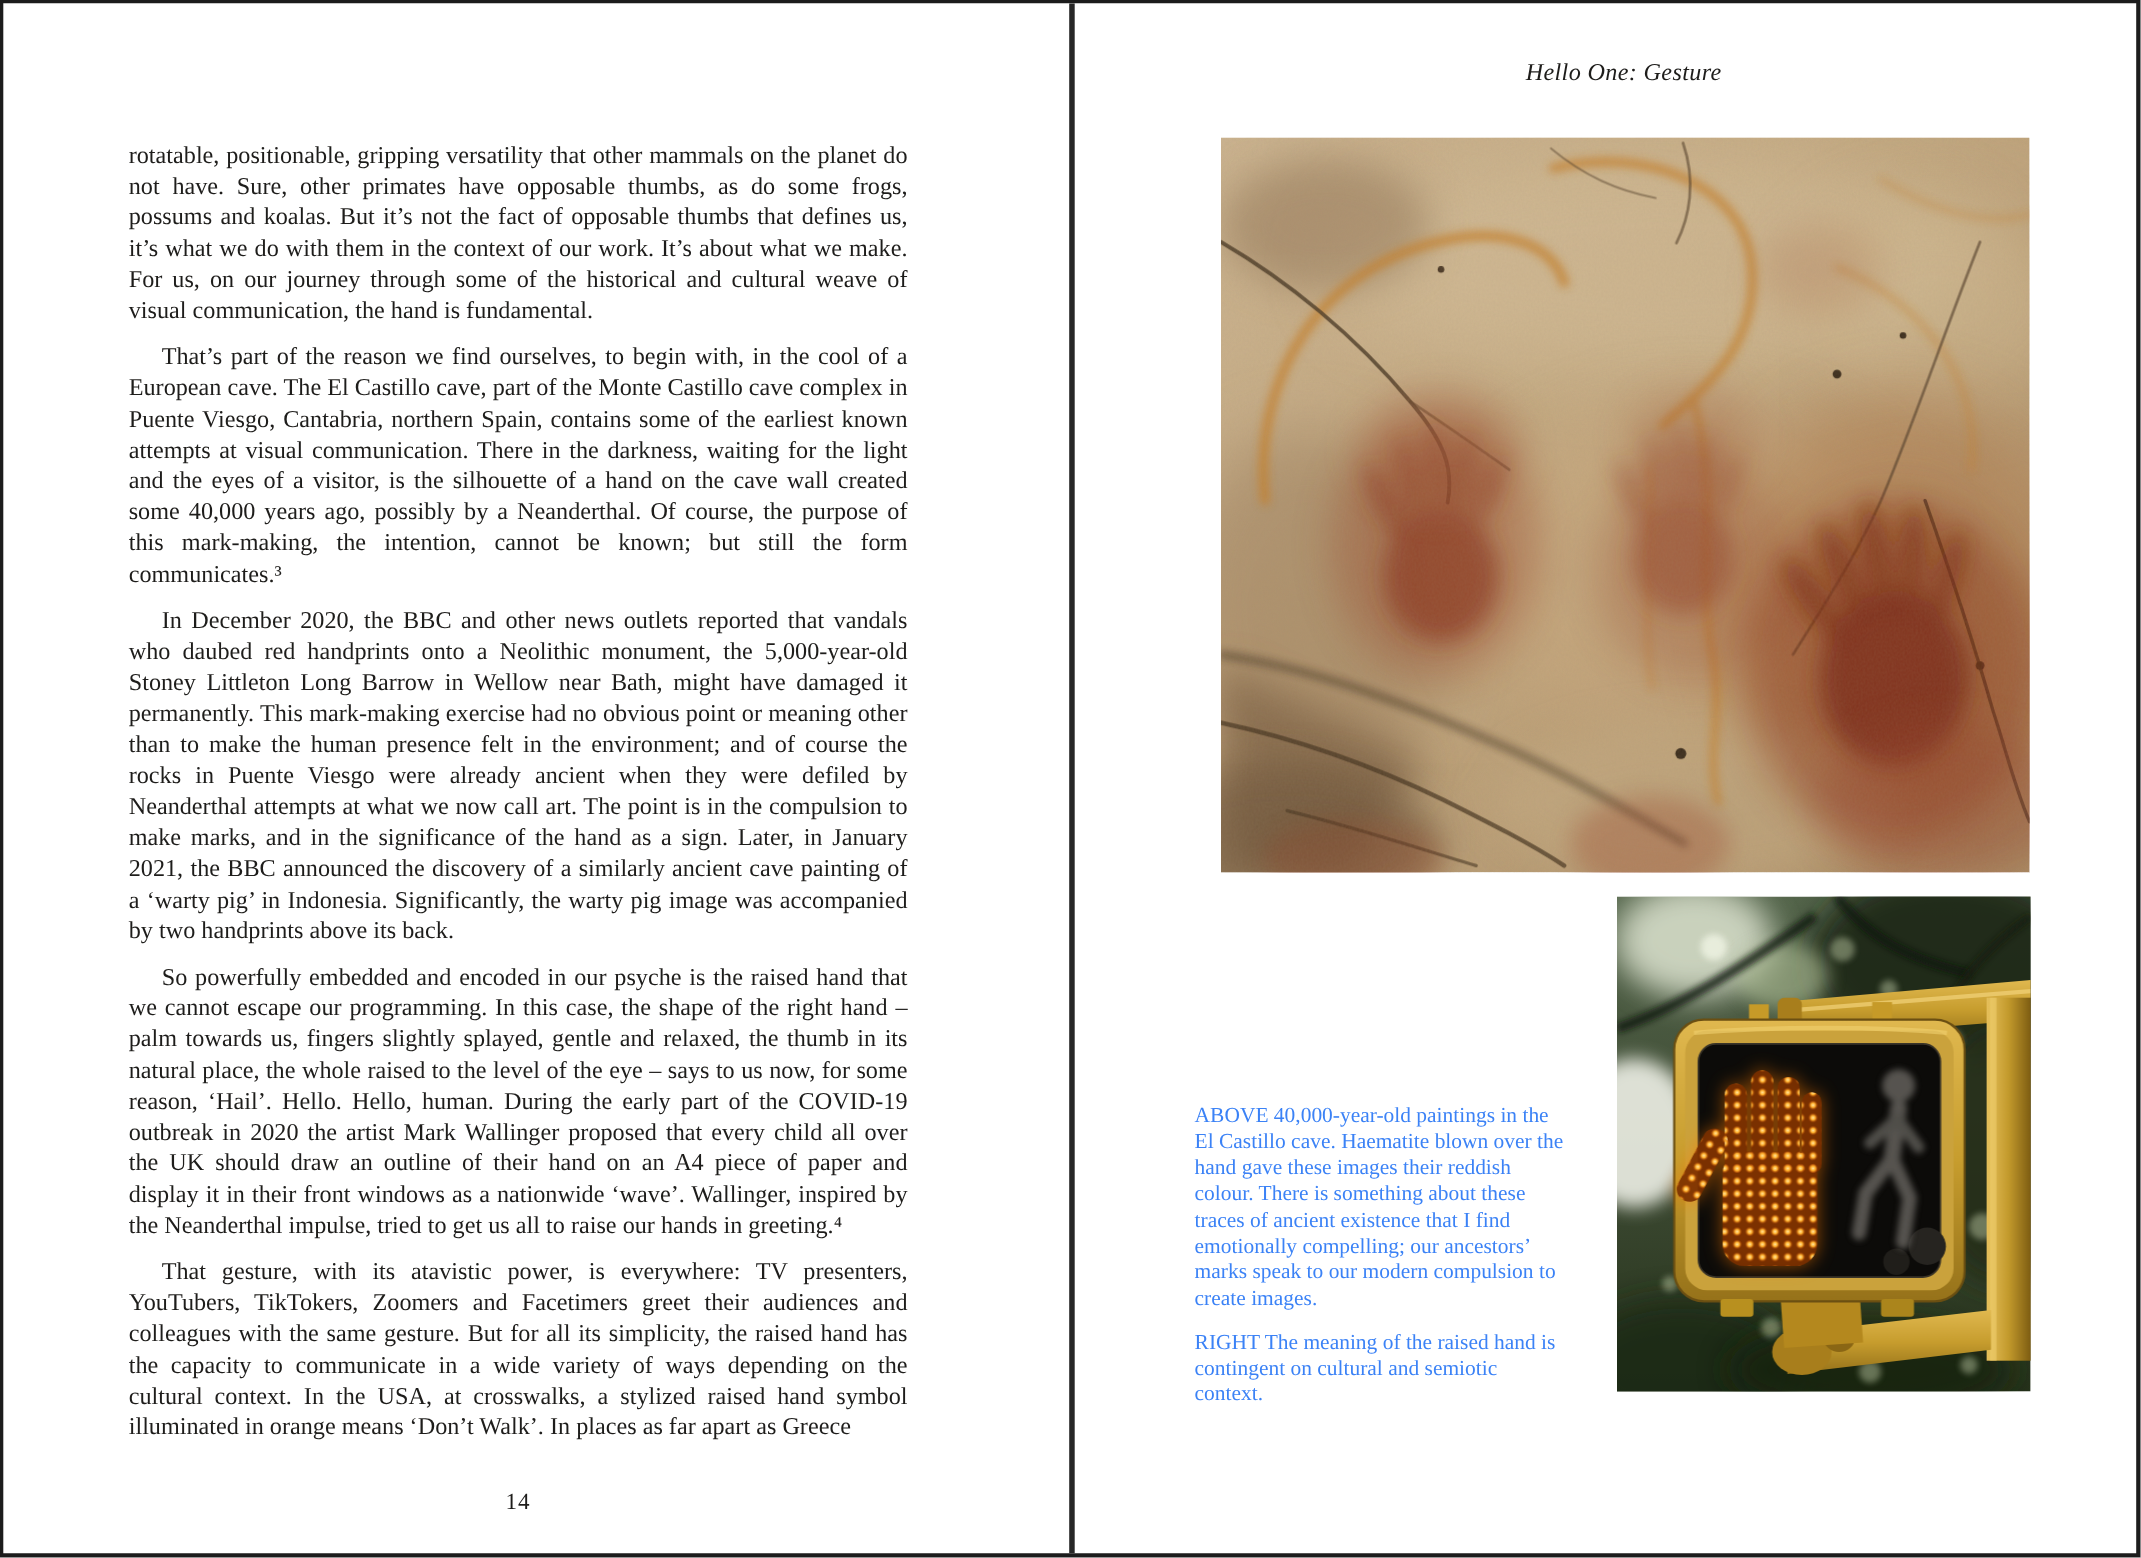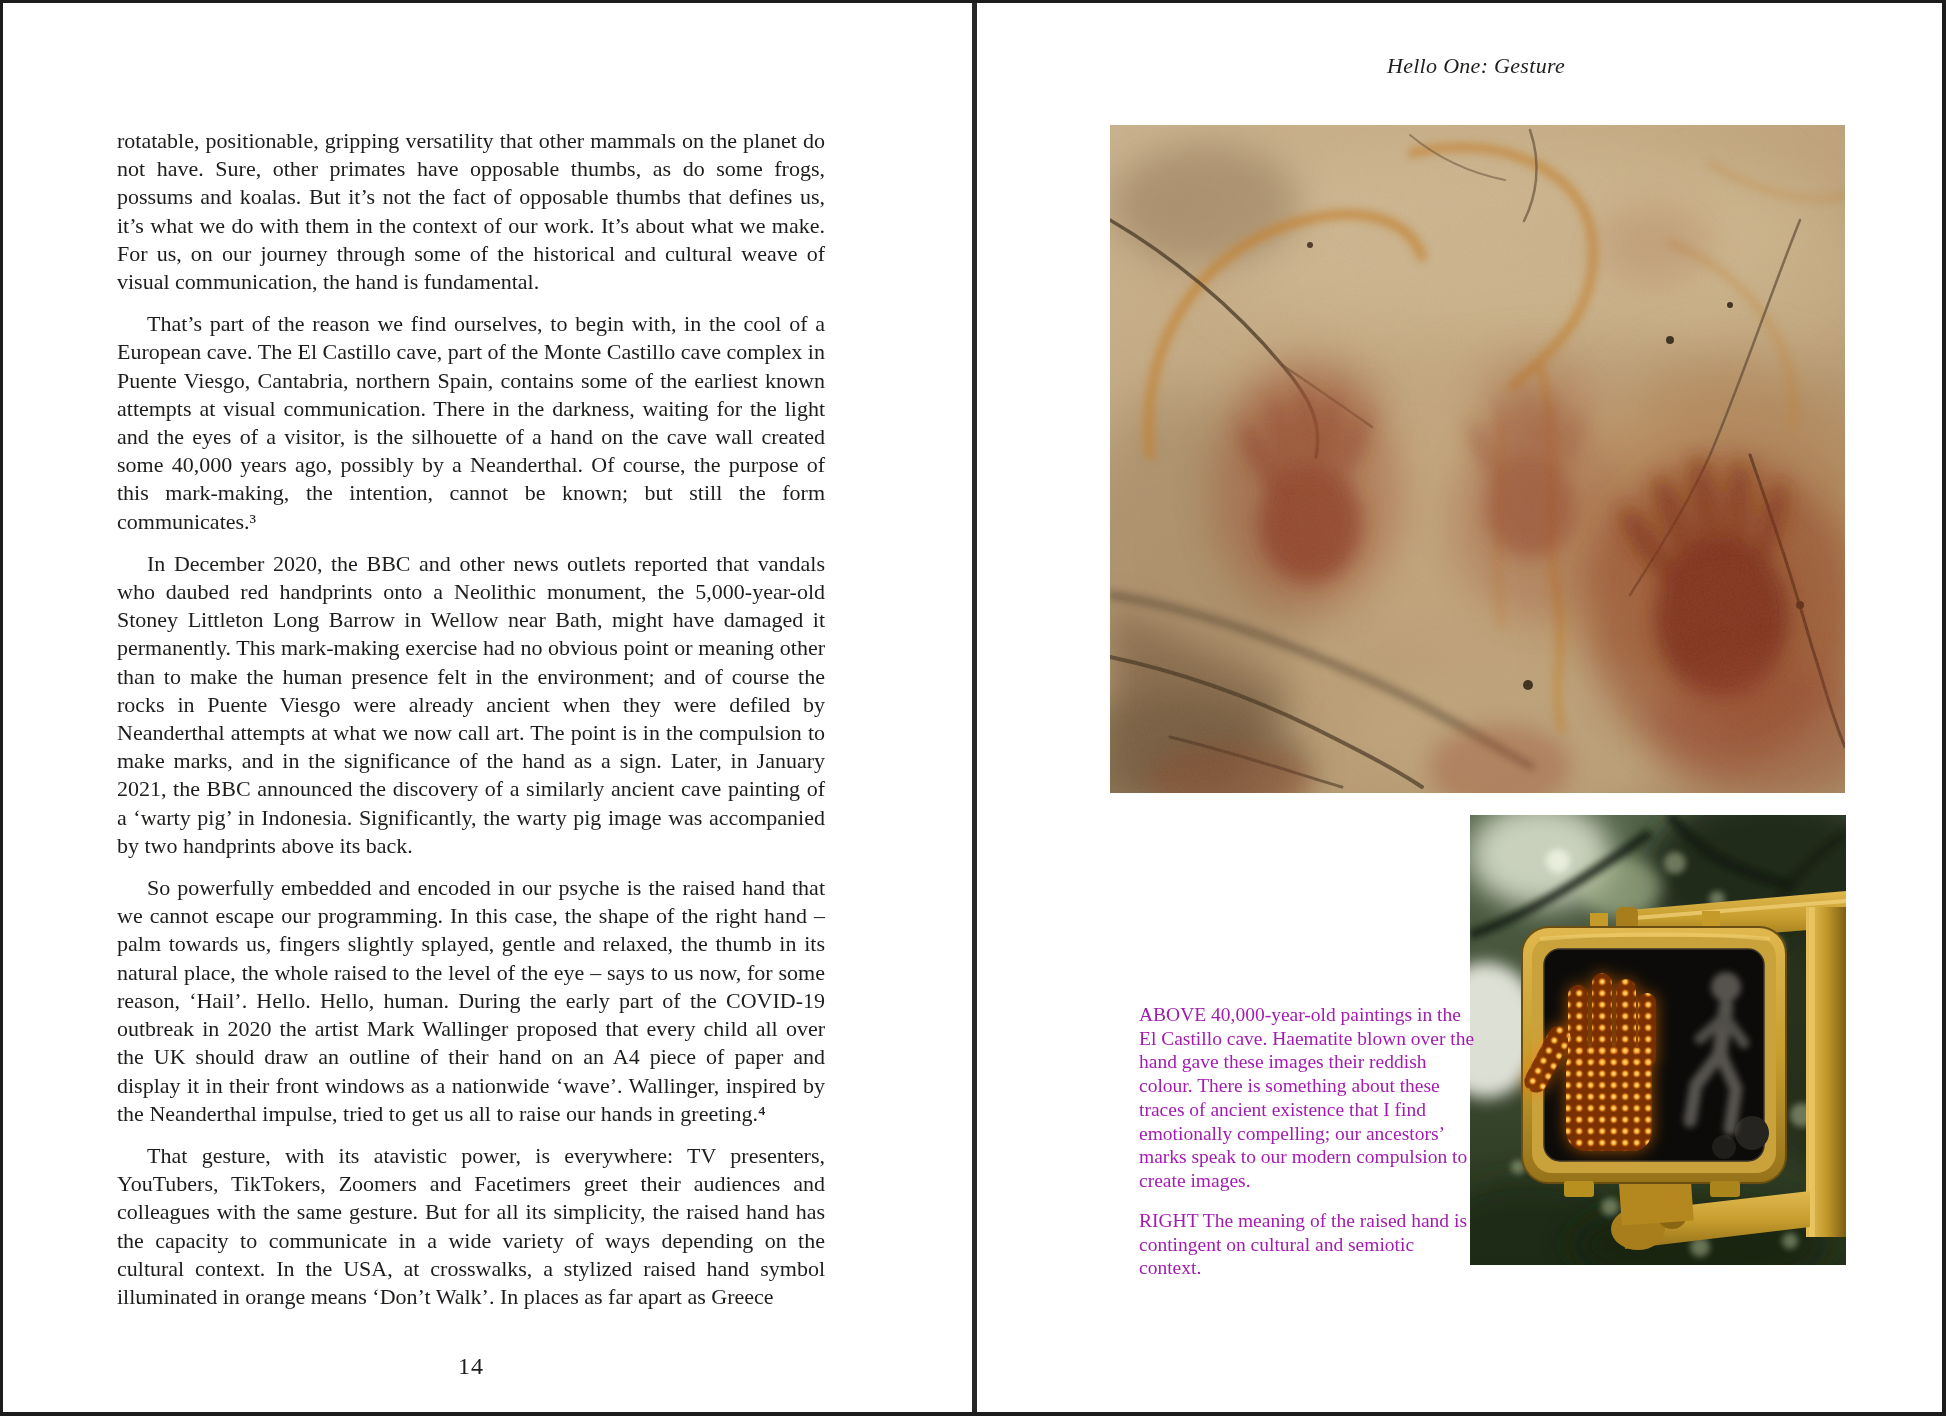--- a/index.html
+++ b/index.html
@@ -10,24 +10,24 @@
     border-left:3px solid #1c1c1c;border-right:4px solid #1c1c1c;
     font-family:"Liberation Serif", serif;color:#1e1d1b;overflow:hidden;
   }
   .divider{position:absolute;left:969px;top:0;width:5px;height:1416px;background:#272727;}
   .running-head{position:absolute;top:50px;font-style:italic;font-size:22px;letter-spacing:.3px;text-align:center;}
   #head-left{left:100px;width:736px;}
   #head-right{left:1104px;width:738px;}
   .bodytext{position:absolute;left:100px;top:110px;width:736px;font-size:22px;line-height:28.2px;text-align:justify;}
   .bodytext p{margin:14px;padding:0;}
   .bodytext p.ind{text-indent:30px;}
-  .folio{position:absolute;top:1350px;font-size:24px;text-align:center;letter-spacing:1px;}
+  .folio{position:absolute;top:1350px;font-size:21px;text-align:center;letter-spacing:1px;}
   #folio-left{left:100px;width:736px;}
   #folio-right{left:1104px;width:738px;}
-  .caption{position:absolute;left:1136px;width:340px;font-size:19.5px;line-height:23.7px;text-align:left;color:#a21caf;font-family:Liberation Serif, serif;}
+  .caption{position:absolute;left:1083px;width:340px;font-size:19.5px;line-height:23.7px;text-align:left;color:#3b82f6;font-family:Liberation Serif, serif;}
   #cap-above{top:1000px;}
   #cap-right{top:1206px;}
   figure{margin:0;position:absolute;padding:0;}
   #fig-cave{left:1107px;top:122px;width:735px;height:668px;}
   #fig-cross{left:1467px;top:812px;width:376px;height:450px;}
   svg{display:block;}
 </style>
 </head>
 <body>
 

